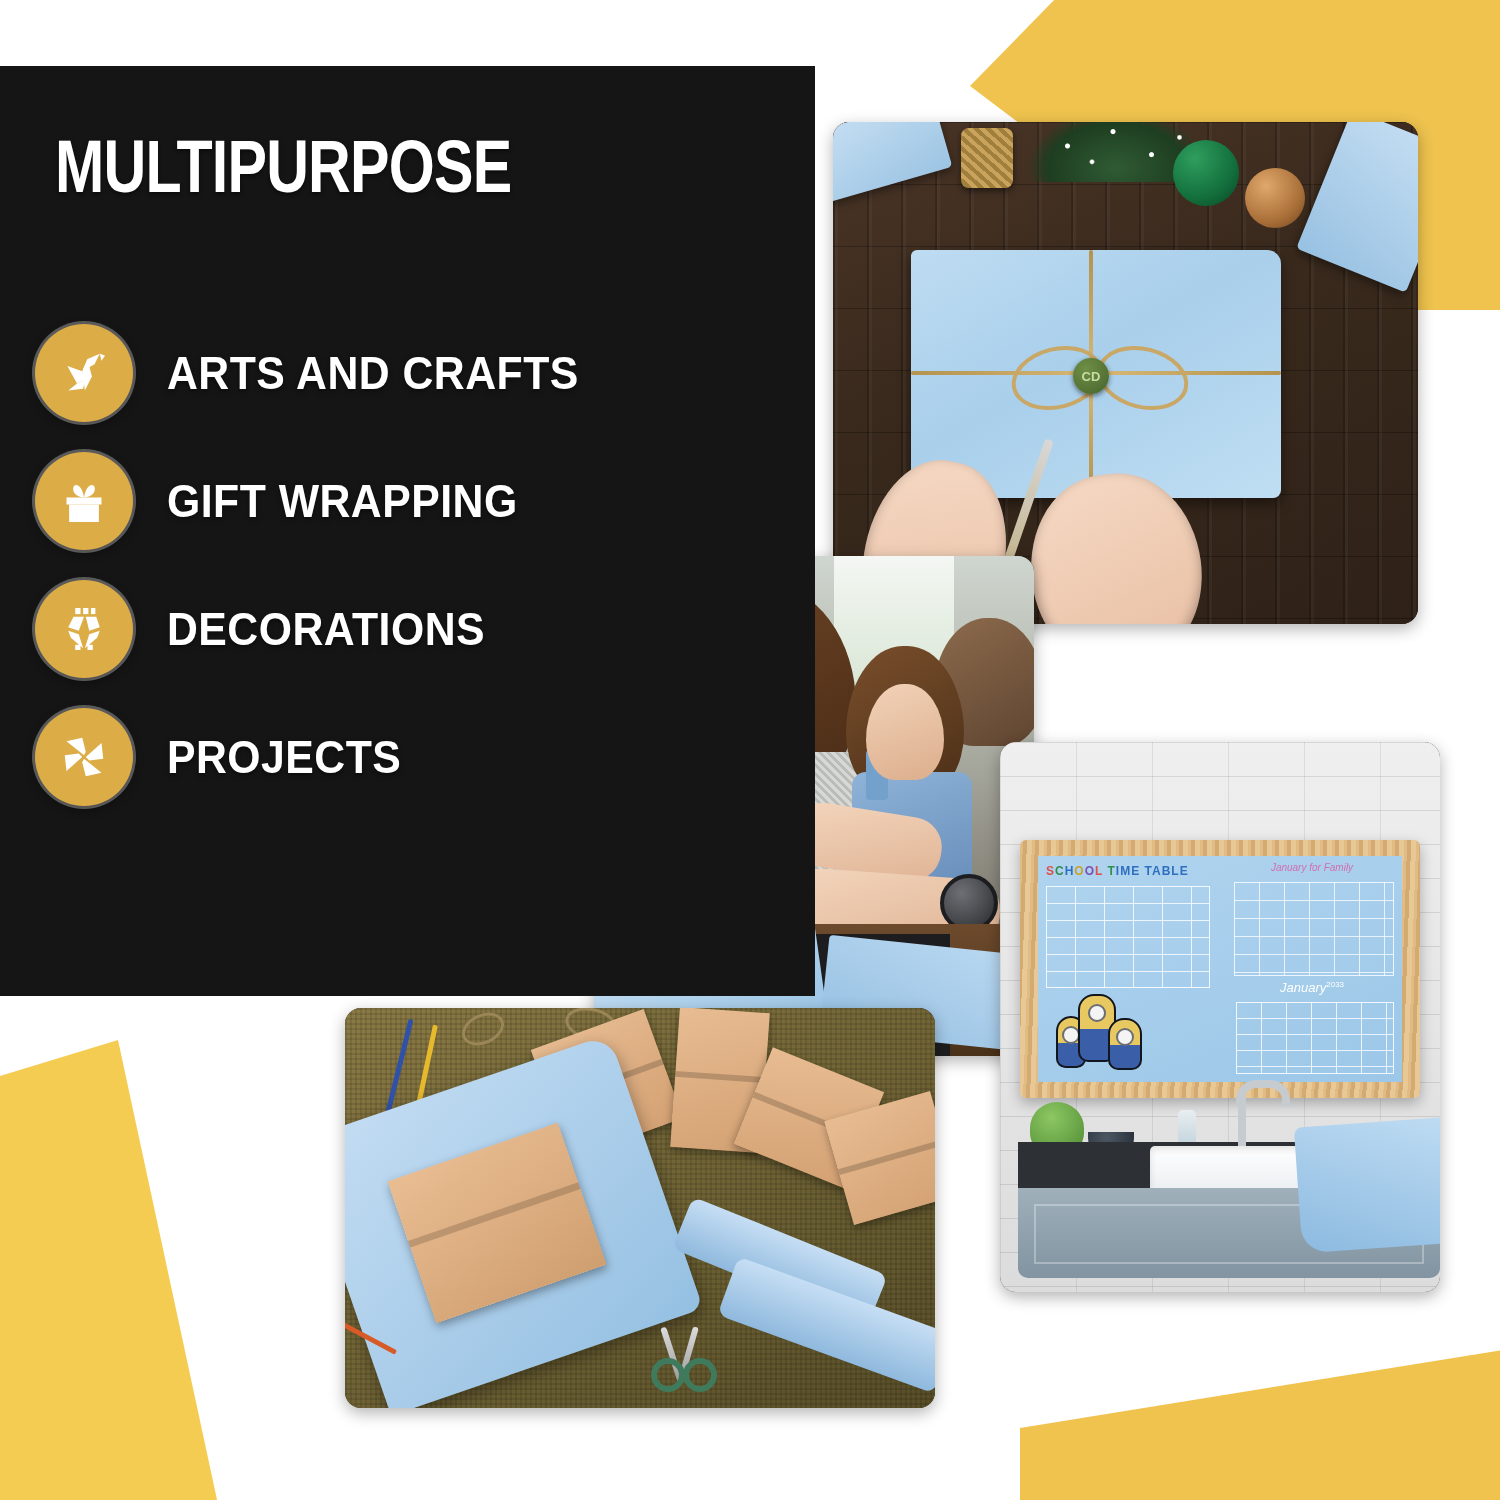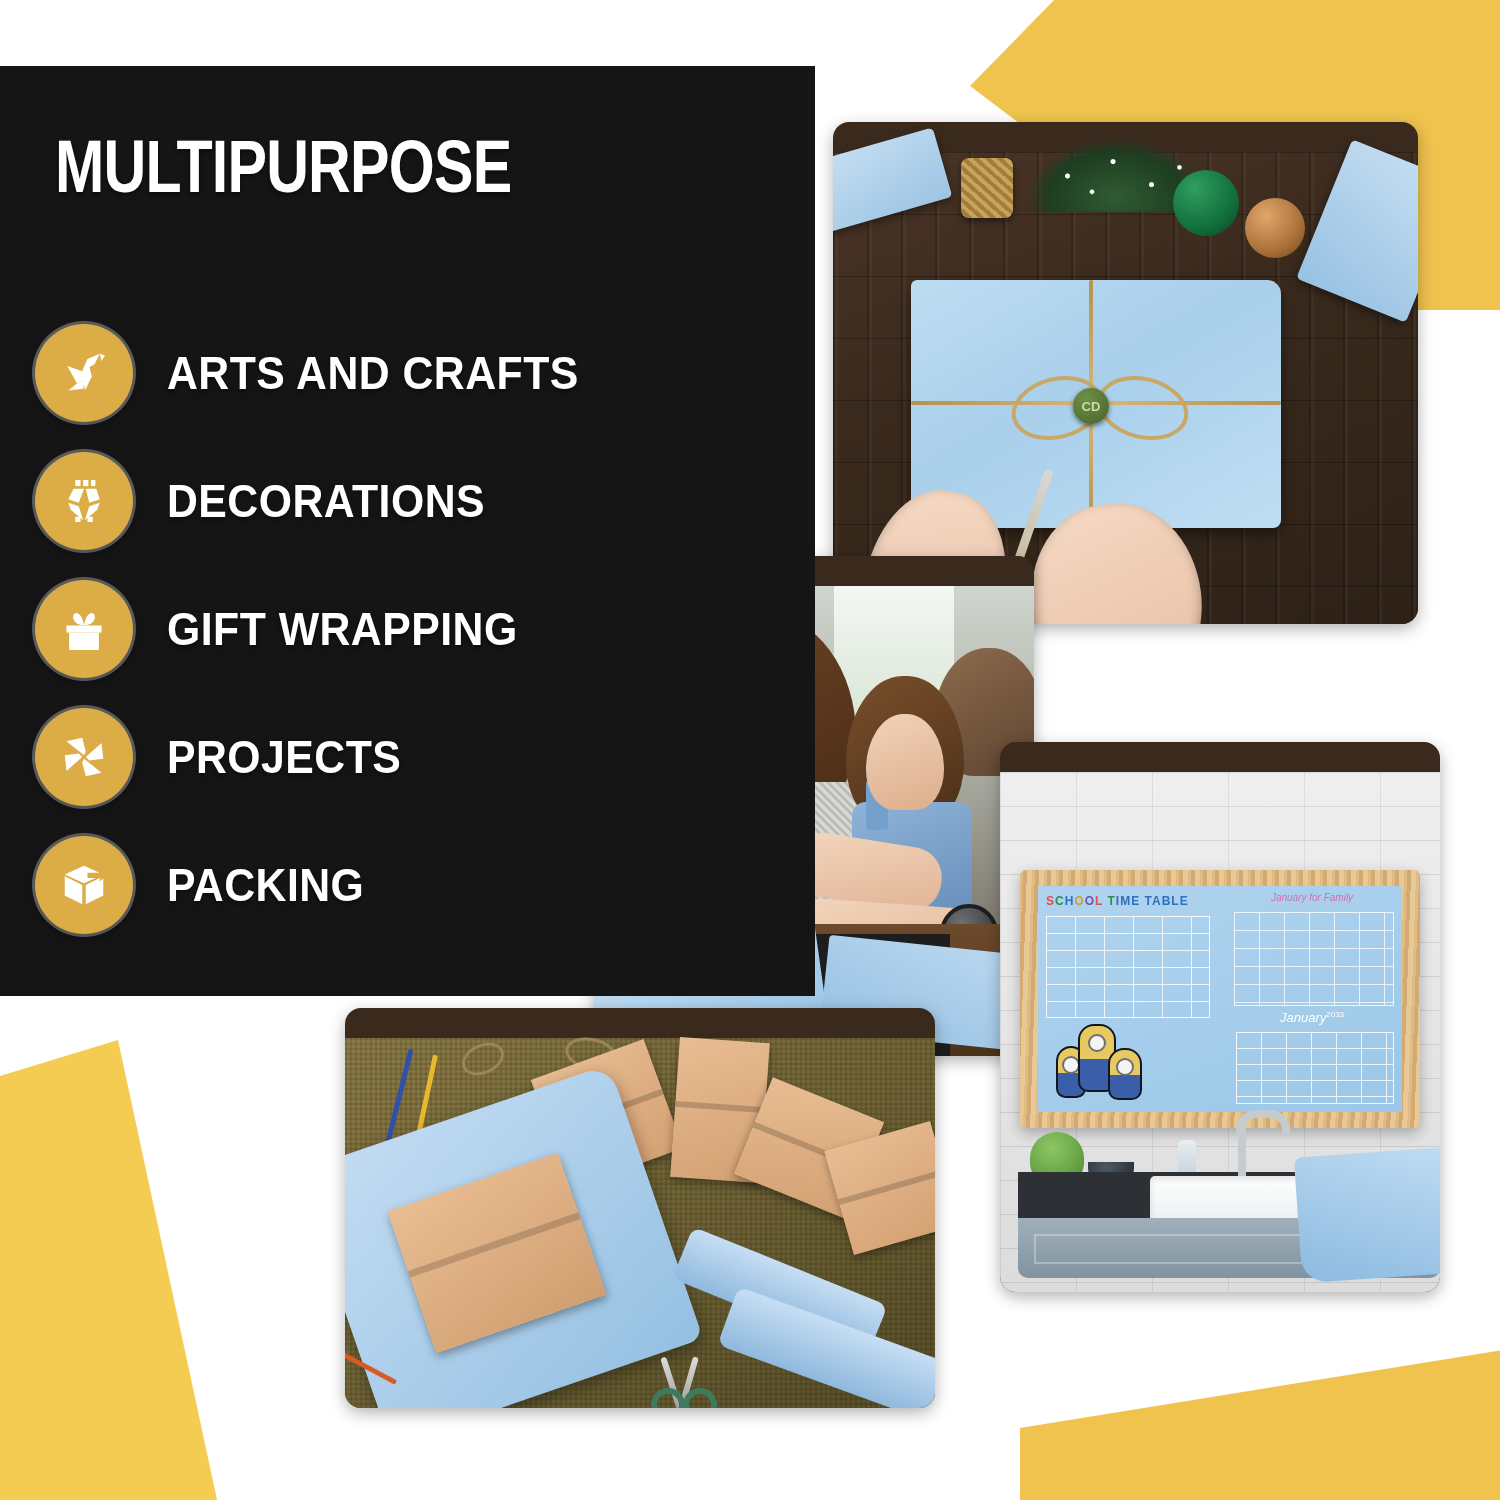--- a/index.html
+++ b/index.html
@@ -47,21 +47,21 @@
   .badge svg{width:56px;height:56px;display:block;}
   .feature-label{
     margin-left:34px;color:#ffffff;font-weight:700;font-size:46px;
     letter-spacing:.5px;transform:scaleX(.93);transform-origin:left center;
     white-space:nowrap;text-shadow:0 2px 5px rgba(0,0,0,.5);
   }
 
   
   .photo{position:absolute;overflow:hidden;border-radius:16px;
          box-shadow:0 5px 16px rgba(0,0,0,.30);background:#3a2a1e;}
-  .photo .inner{position:absolute;inset:0;margin-top:30px;}
+  .photo .inner{position:absolute;inset:0;}
 
   
   #photo-gift{left:833px;top:122px;width:585px;height:502px;}
   .wood{
     position:absolute;inset:0;
     background:
       repeating-linear-gradient(90deg,rgba(0,0,0,.20) 0 2px,rgba(255,255,255,.035) 2px 5px,rgba(0,0,0,0) 5px 34px),
       repeating-linear-gradient(180deg,rgba(0,0,0,.28) 0 1px,rgba(0,0,0,0) 1px 62px),
       linear-gradient(160deg,#4a3527 0%,#3a2a1d 40%,#2e2117 100%);
   }
@@ -406,66 +406,55 @@
             <path fill="#fff" d="M36 16 L30 30 L33 52 L41 36 Z"></path>
             <path fill="#fff" d="M50 10 L56 12 L52 18 Z"></path>
           </svg>
         </div>
         <div class="feature-label">ARTS AND CRAFTS</div>
       </div>
 
       <div class="feature-row">
         <div class="badge">
           <svg viewBox="0 0 64 64">
+            <rect x="12" y="28" width="40" height="8" fill="#fff"></rect>
+            <rect x="15" y="36" width="34" height="20" fill="#fff"></rect>
+            <path d="M32 28 C24 28 18 22 20 16 C22 11 30 14 32 28 Z" fill="#fff"></path>
+            <path d="M32 28 C40 28 46 22 44 16 C42 11 34 14 32 28 Z" fill="#fff"></path>
+          </svg>
+        </div>
+        <div class="feature-label">GIFT WRAPPING</div>
+      </div>
+
+      <div class="feature-row">
+        <div class="badge">
+          <svg viewBox="0 0 64 64">
             <rect x="22" y="8" width="6" height="7" fill="#fff"></rect>
             <rect x="31" y="8" width="6" height="7" fill="#fff"></rect>
             <rect x="40" y="8" width="5" height="7" fill="#fff"></rect>
             <path d="M20 18 L32 18 L26 34 L14 30 Z" fill="#fff"></path>
             <path d="M34 18 L46 18 L50 30 L38 34 Z" fill="#fff"></path>
             <path d="M14 34 L26 38 L31 54 L17 42 Z" fill="#fff"></path>
             <path d="M50 34 L38 38 L33 54 L47 42 Z" fill="#fff"></path>
             <rect x="22" y="50" width="6" height="6" fill="#fff"></rect>
             <rect x="36" y="50" width="6" height="6" fill="#fff"></rect>
           </svg>
         </div>
         <div class="feature-label">DECORATIONS</div>
       </div>
 
       <div class="feature-row">
         <div class="badge">
           <svg viewBox="0 0 64 64">
-            <rect x="12" y="28" width="40" height="8" fill="#fff"></rect>
-            <rect x="15" y="36" width="34" height="20" fill="#fff"></rect>
-            <path d="M32 28 C24 28 18 22 20 16 C22 11 30 14 32 28 Z" fill="#fff"></path>
-            <path d="M32 28 C40 28 46 22 44 16 C42 11 34 14 32 28 Z" fill="#fff"></path>
-          </svg>
-        </div>
-        <div class="feature-label">GIFT WRAPPING</div>
-      </div>
-
-      <div class="feature-row">
-        <div class="badge">
-          <svg viewBox="0 0 64 64">
             <path d="M32 30 L12 14 L30 10 L34 26 Z" fill="#fff"></path>
             <path d="M34 32 L52 16 L54 34 L38 36 Z" fill="#fff"></path>
             <path d="M32 34 L52 50 L34 54 L30 38 Z" fill="#fff"></path>
             <path d="M30 32 L12 48 L10 30 L26 28 Z" fill="#fff"></path>
           </svg>
         </div>
         <div class="feature-label">PROJECTS</div>
       </div>
 
-      <div class="feature-row">
-        <div class="badge">
-          <svg viewBox="0 0 64 64">
-            <path d="M32 10 L54 20 L32 30 L10 20 Z" fill="#fff"></path>
-            <path d="M10 22 L30 32 L30 54 L10 44 Z" fill="#fff"></path>
-            <path d="M34 32 L54 22 L54 44 L34 54 Z" fill="#fff"></path>
-            <path d="M36 18 L50 18 L50 14 L58 21 L50 28 L50 24 L36 24 Z" fill="#DCAC46"></path>
-          </svg>
-        </div>
-        <div class="feature-label">PACKING</div>
-      </div>
 
     </div>
   </div>
 
 </div>
 
 </body></html>

